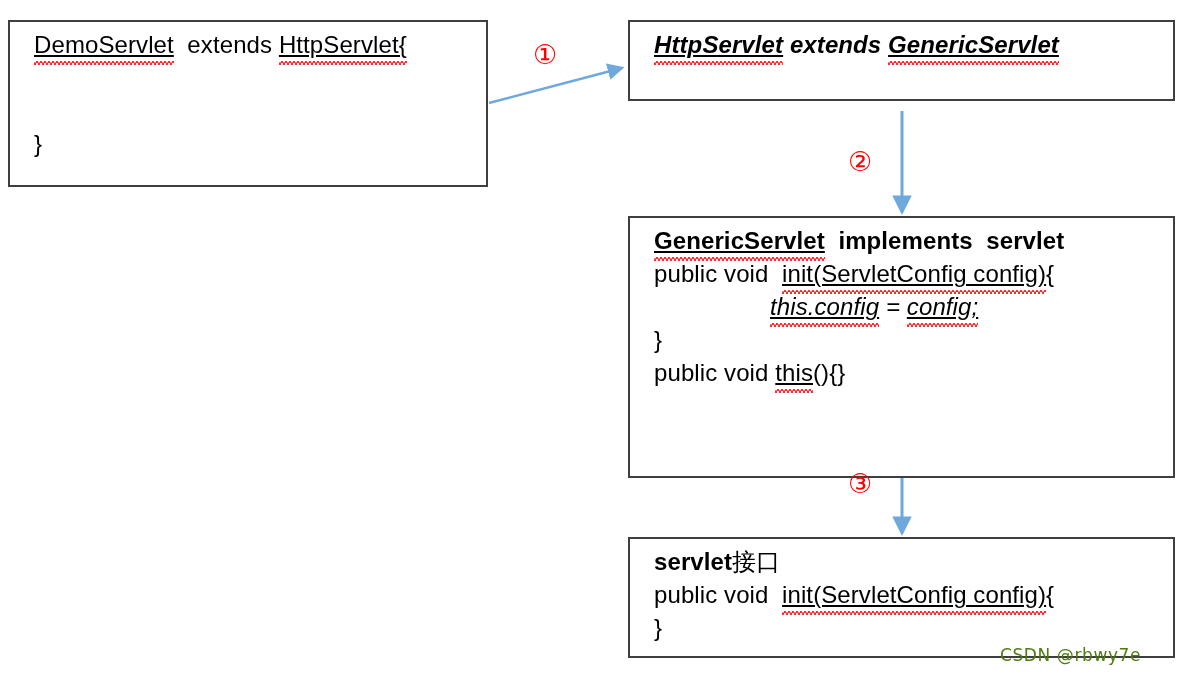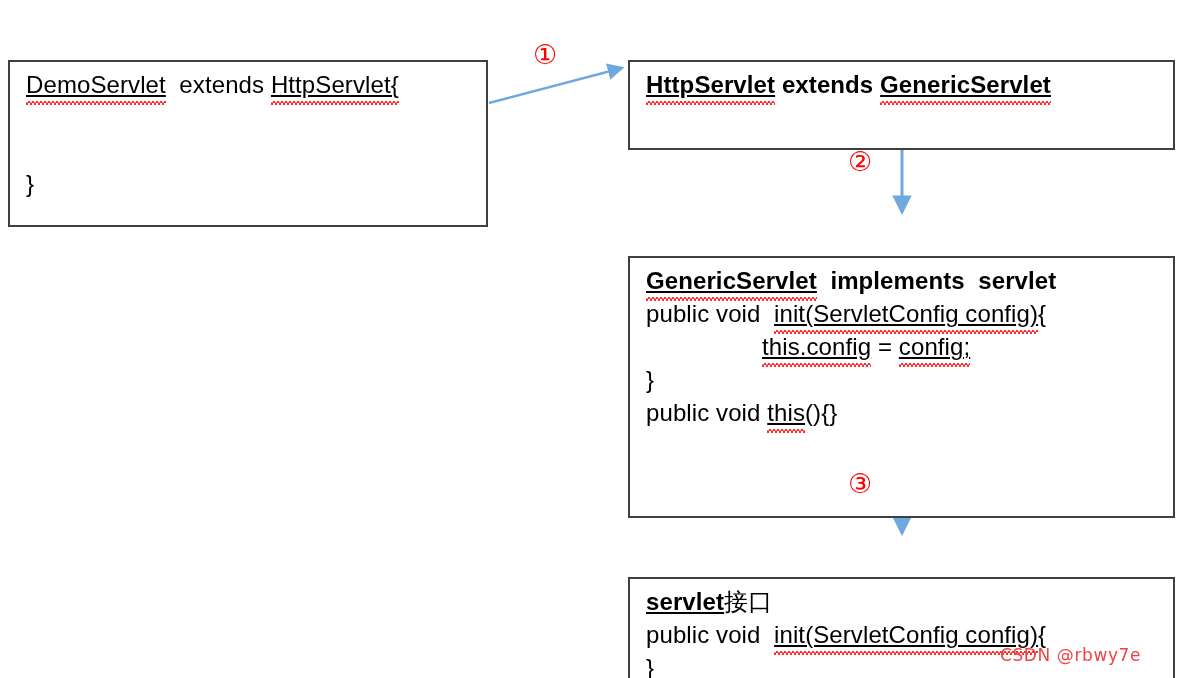--- a/index.html
+++ b/index.html
@@ -20,36 +20,35 @@
     left: 0; top: 0;
     width: 1192px;
     height: 678px;
   }
   
   .box {
     position: absolute;
     box-sizing: border-box;
     border: 2px solid #3f3f3f;
     background: #ffffff;
-    padding: 6px 0 0 16px;
-    margin-top: 40px;
+    padding: 6px 0 0 24px;
   }
   #box-demo-servlet   { left: 8px;   top: 20px;  width: 480px; height: 167px; }
-  #box-http-servlet   { left: 628px; top: 20px;  width: 547px; height: 90px;  }
+  #box-http-servlet   { left: 628px; top: 20px;  width: 547px; height: 81px; font-style: italic;  }
   #box-generic-servlet{ left: 628px; top: 216px; width: 547px; height: 262px; }
   #box-servlet-iface  { left: 628px; top: 537px; width: 547px; height: 121px; }
 
   .code-line {
     font-size: 24px;
     line-height: 33px;
     white-space: pre;
     letter-spacing: 0.1px;
   }
   .code-line.bold { font-weight: bold; }
-  .code-line.indent { padding-left: 116px; }
+  .code-line.indent { padding-left: 116px; font-style: italic; }
   .code-line.blank { height: 33px; }
 
   
   .u {
     text-decoration: underline;
     text-decoration-thickness: 2px;
     text-underline-offset: 2px;
   }
   
   .sq {
@@ -82,21 +81,21 @@
   #marker-1 { left: 533px; top: 41px; }
   #marker-2 { left: 848px; top: 148px; }
   #marker-3 { left: 848px; top: 470px; }
 
   
   #watermark {
     position: absolute;
     left: 1000px;
     top: 645px;
     font-size: 17px;
-    color: #ef4444;
+    color: #4d7c0f;
     letter-spacing: 0.6px;
     white-space: nowrap;
     font-family: "DejaVu Sans", sans-serif;
   }
 
   svg.arrows {
     position: absolute;
     left: 0; top: 0;
     width: 1192px;
     height: 678px;
@@ -132,21 +131,21 @@
 
   <div class="box" id="box-generic-servlet">
       <div class="code-line bold"><span class="u sq">GenericServlet</span><span>  implements  servlet</span></div>
       <div class="code-line"><span>public void  </span><span class="u sq">init(ServletConfig config)</span><span>{</span></div>
       <div class="code-line indent"><span class="u sq">this.config</span><span> = </span><span class="u sq">config;</span></div>
       <div class="code-line"><span>}</span></div>
       <div class="code-line"><span>public void </span><span class="u sq">this</span><span>(){}</span></div>
     </div>
 
   <div class="box" id="box-servlet-iface">
-      <div class="code-line"><span style="font-weight: bold; text-decoration: underline;">servlet</span><span>接口</span></div>
+      <div class="code-line"><span style="font-weight: bold;">servlet</span><span>接口</span></div>
       <div class="code-line"><span>public void  </span><span class="u sq">init(ServletConfig config)</span><span>{</span></div>
       <div class="code-line"><span>}</span></div>
     </div>
 
   <span class="marker" id="marker-1">①</span>
   <span class="marker" id="marker-2">②</span>
   <span class="marker" id="marker-3">③</span>
 
   <div id="watermark">CSDN @rbwy7e</div>
 

